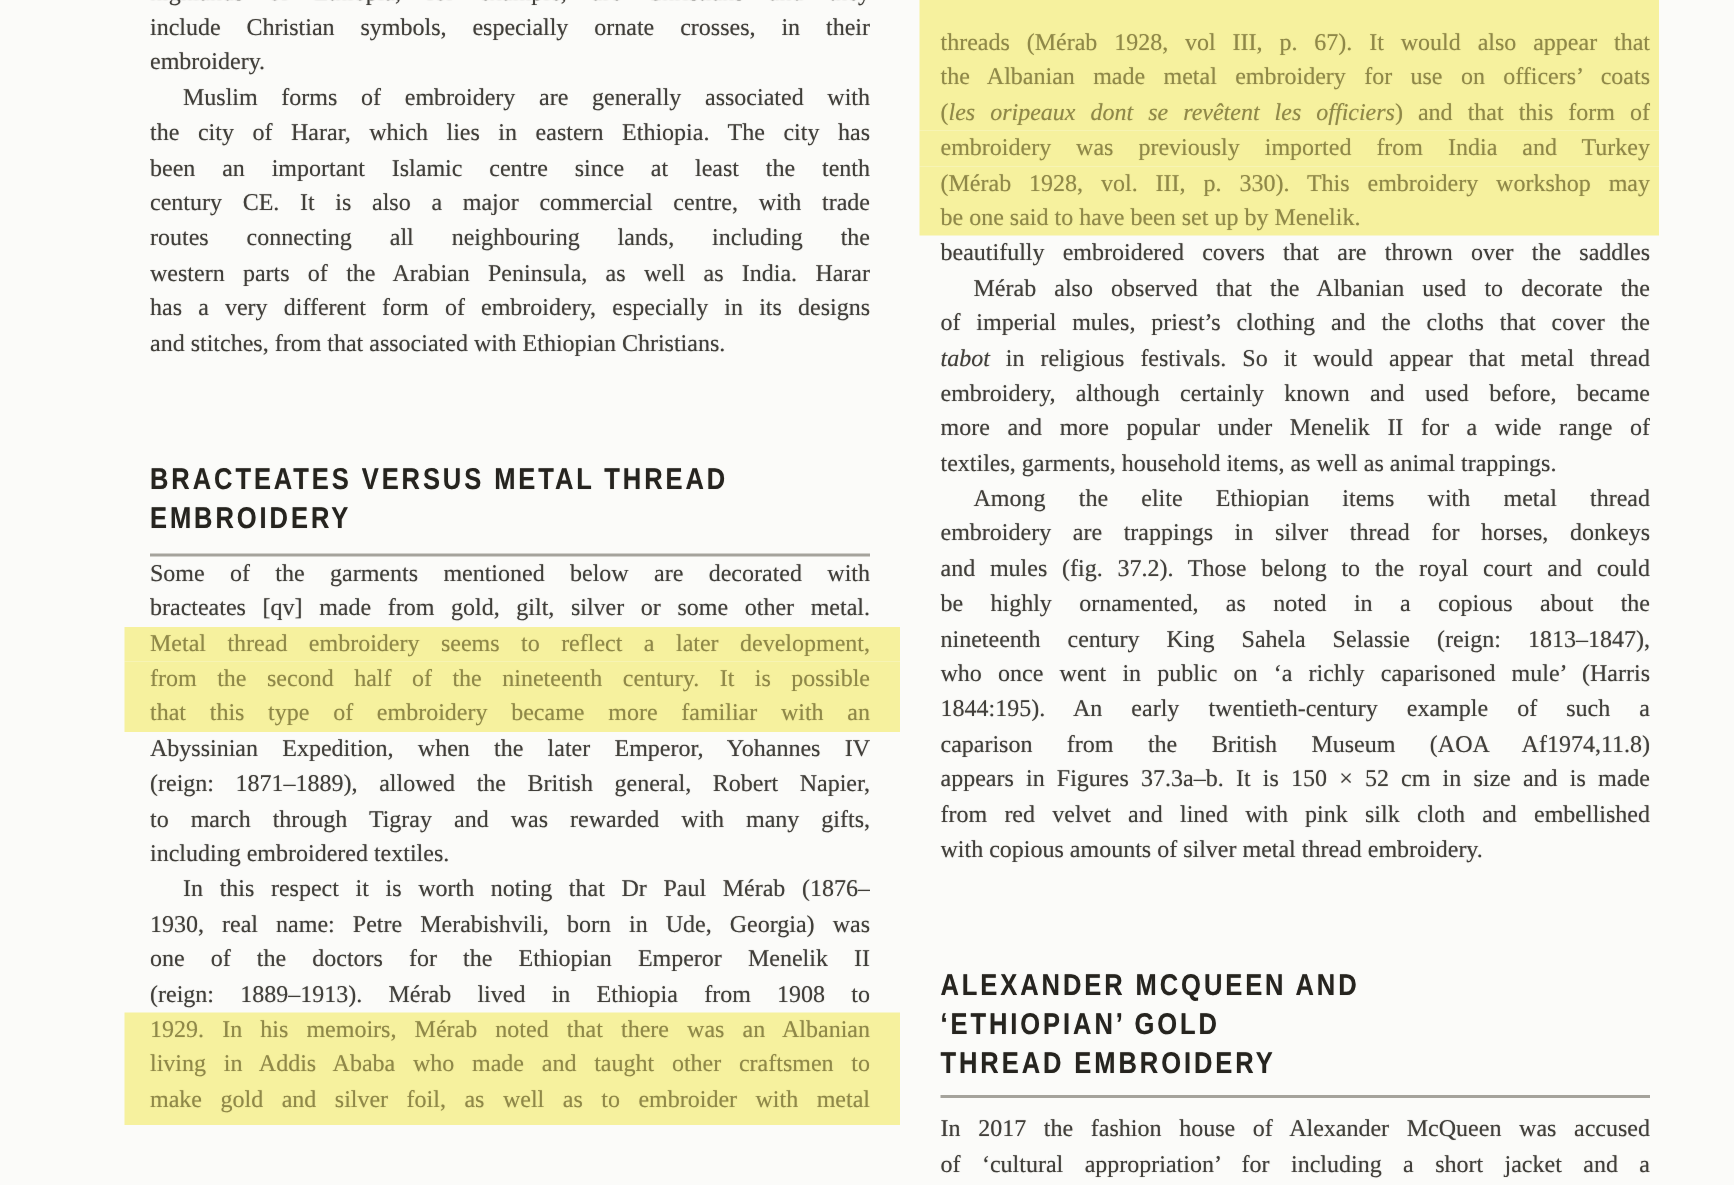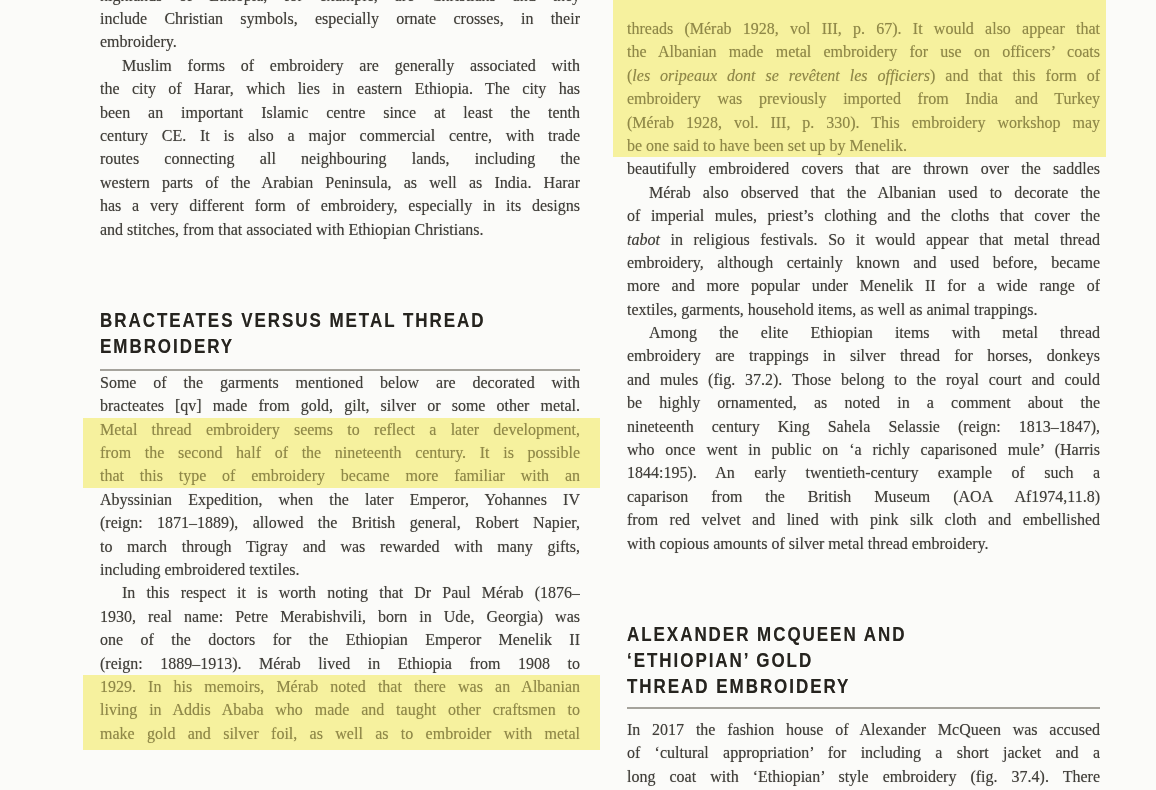--- a/index.html
+++ b/index.html
@@ -102,25 +102,26 @@
         <div class="line">beautifully embroidered covers that are thrown over the saddles</div>
         <div class="line ind">Mérab also observed that the Albanian used to decorate the</div>
         <div class="line">of imperial mules, priest’s clothing and the cloths that cover the</div>
         <div class="line"><i>tabot</i> in religious festivals. So it would appear that metal thread</div>
         <div class="line">embroidery, although certainly known and used before, became</div>
         <div class="line">more and more popular under Menelik II for a wide range of</div>
         <div class="line last">textiles, garments, household items, as well as animal trappings.</div>
         <div class="line ind">Among the elite Ethiopian items with metal thread</div>
         <div class="line">embroidery are trappings in silver thread for horses, donkeys</div>
         <div class="line">and mules (fig. 37.2). Those belong to the royal court and could</div>
-        <div class="line">be highly ornamented, as noted in a comment about the</div>
+        <div class="line">be highly ornamented, as noted in a copious about the</div>
         <div class="line">nineteenth century King Sahela Selassie (reign: 1813–1847),</div>
         <div class="line">who once went in public on ‘a richly caparisoned mule’ (Harris</div>
         <div class="line">1844:195). An early twentieth-century example of such a</div>
         <div class="line">caparison from the British Museum (AOA Af1974,11.8)</div>
+        <div class="line">appears in Figures 37.3a–b. It is 150 × 52 cm in size and is made</div>
         <div class="line">from red velvet and lined with pink silk cloth and embellished</div>
         <div class="line last">with copious amounts of silver metal thread embroidery.</div>
       </div>
     <h2 class="heading">ALEXANDER MCQUEEN AND ‘ETHIOPIAN’ GOLD
 THREAD EMBROIDERY</h2>
     <div class="rule"></div>
     <div class="lower-lines">
         <div class="line">In 2017 the fashion house of Alexander McQueen was accused</div>
         <div class="line">of ‘cultural appropriation’ for including a short jacket and a</div>
         <div class="line">long coat with ‘Ethiopian’ style embroidery (fig. 37.4). There</div>

